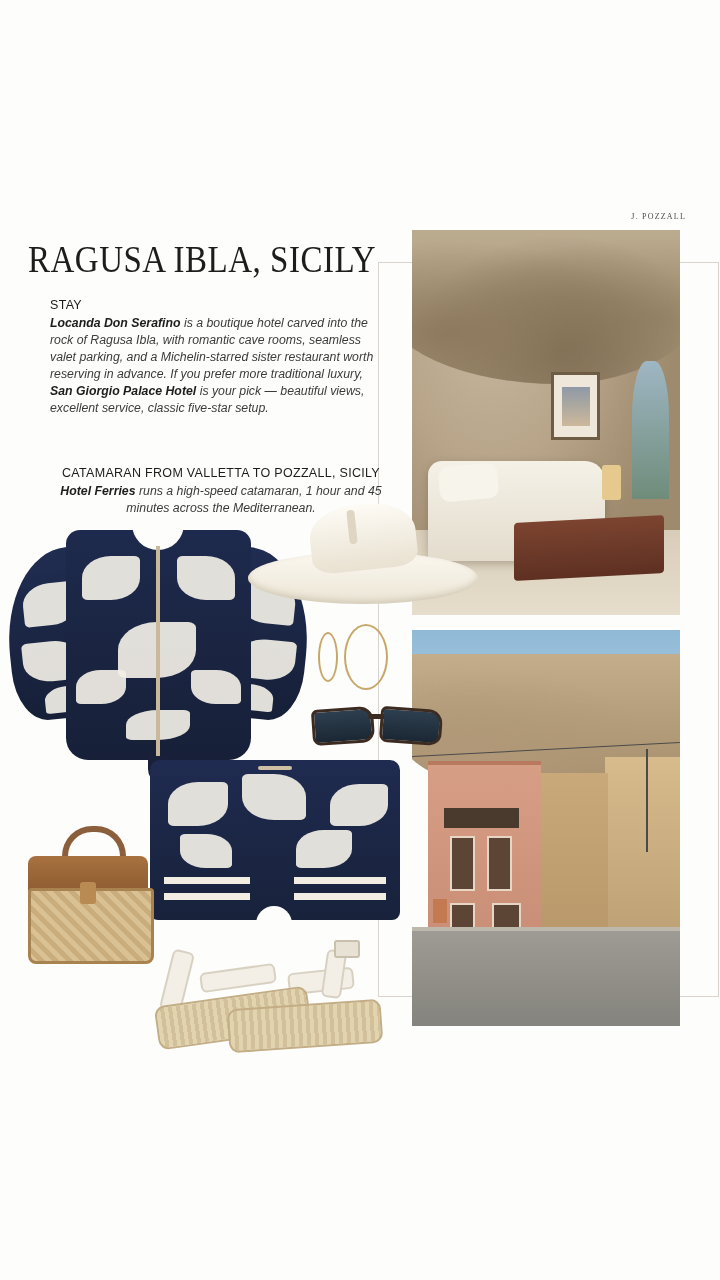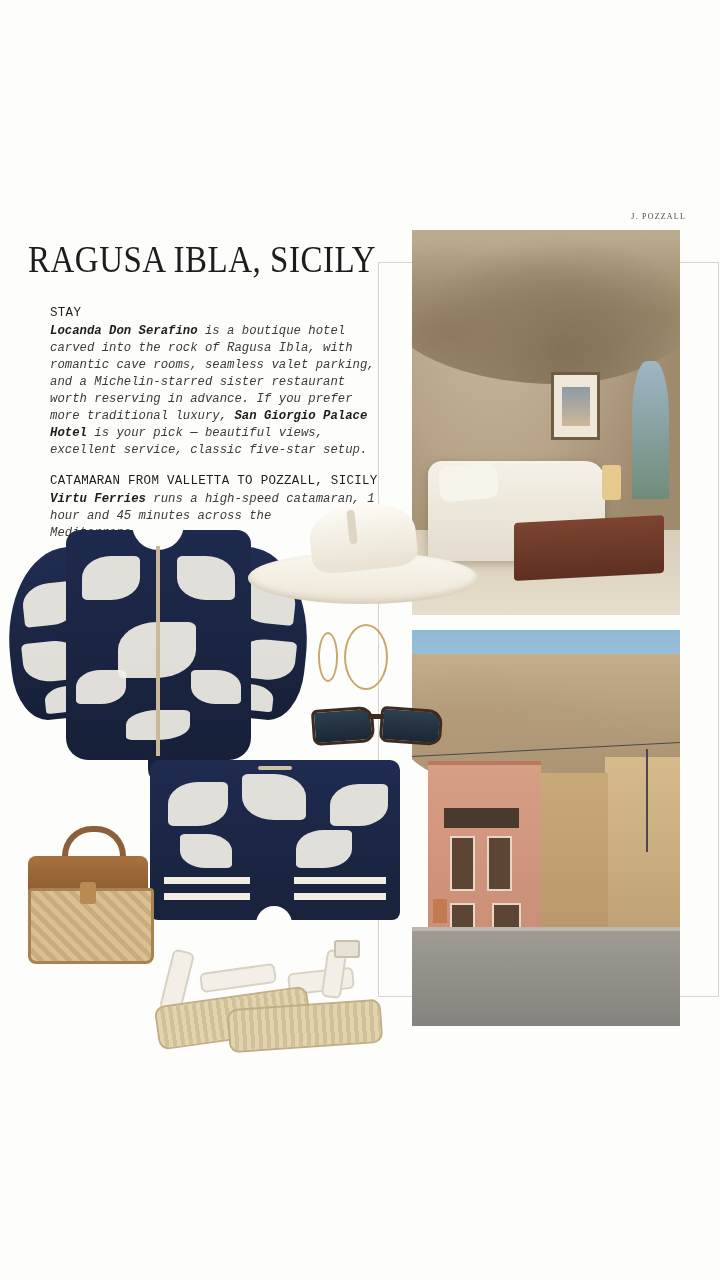--- a/index.html
+++ b/index.html
@@ -55,43 +55,42 @@
   }
   .frame-h {
     position: absolute;
     background: #d9d4cd;
   }
 
   
   .text-block {
     position: absolute;
     width: 330px;
-    font-family: Liberation Mono, monospace;
-    margin-top: 8px;
+    font-family: Liberation Sans, sans-serif;
   }
   .sec-head {
     font-size: 12.5px;
     letter-spacing: 0.3px;
     color: #1d1d1d;
     margin-bottom: 3px;
   }
   .sec-body {
     font-size: 12.3px;
     line-height: 17px;
     font-style: italic;
     color: #3b3b3b;
   }
   .sec-body b {
     font-weight: bold;
     font-style: italic;
     color: #1d1d1d;
   }
 
   #stay-block { left: 50px; top: 298px; }
-  #ferry-block { left: 50px; top: 466px; }
+  #ferry-block { left: 56px; top: 466px; text-align: center; }
 
   
   .photo {
     position: absolute;
     overflow: hidden;
   }
   #photo-cave {
     left: 412px; top: 230px;
     width: 268px; height: 385px;
   }
@@ -475,21 +474,21 @@
   <div class="frame-h" style="left:378px; top:262px; width:341px; height:1px;"></div>
   <div class="frame-h" style="left:378px; top:996px; width:341px; height:1px;"></div>
 
   <div class="text-block" id="stay-block">
     <div class="sec-head">STAY</div>
     <div class="sec-body"><b>Locanda Don Serafino</b><span> is a boutique hotel carved into the rock of Ragusa Ibla, with romantic cave rooms, seamless valet parking, and a Michelin-starred sister restaurant worth reserving in advance. If you prefer more traditional luxury, </span><b>San Giorgio Palace Hotel</b><span> is your pick — beautiful views, excellent service, classic five-star setup.</span></div>
   </div>
 
   <div class="text-block" id="ferry-block">
     <div class="sec-head">CATAMARAN FROM VALLETTA TO POZZALL, SICILY</div>
-    <div class="sec-body"><b>Virtu Ferries</b><span> runs a high-speed catamaran, 1 hour and 45 minutes across the Mediterranean.</span></div>
+    <div class="sec-body"><b>Hotel Ferries</b><span> runs a high-speed catamaran, 1 hour and 45 minutes across the Mediterranean.</span></div>
   </div>
 
   <div class="photo" id="photo-cave">
     <div class="cave-bg"></div>
     <div class="cave-rock"></div>
     <div class="cave-floor"></div>
     <div class="cave-door"></div>
     <div class="cave-art"></div>
     <div class="cave-bed"></div>
     <div class="cave-pillow"></div>

